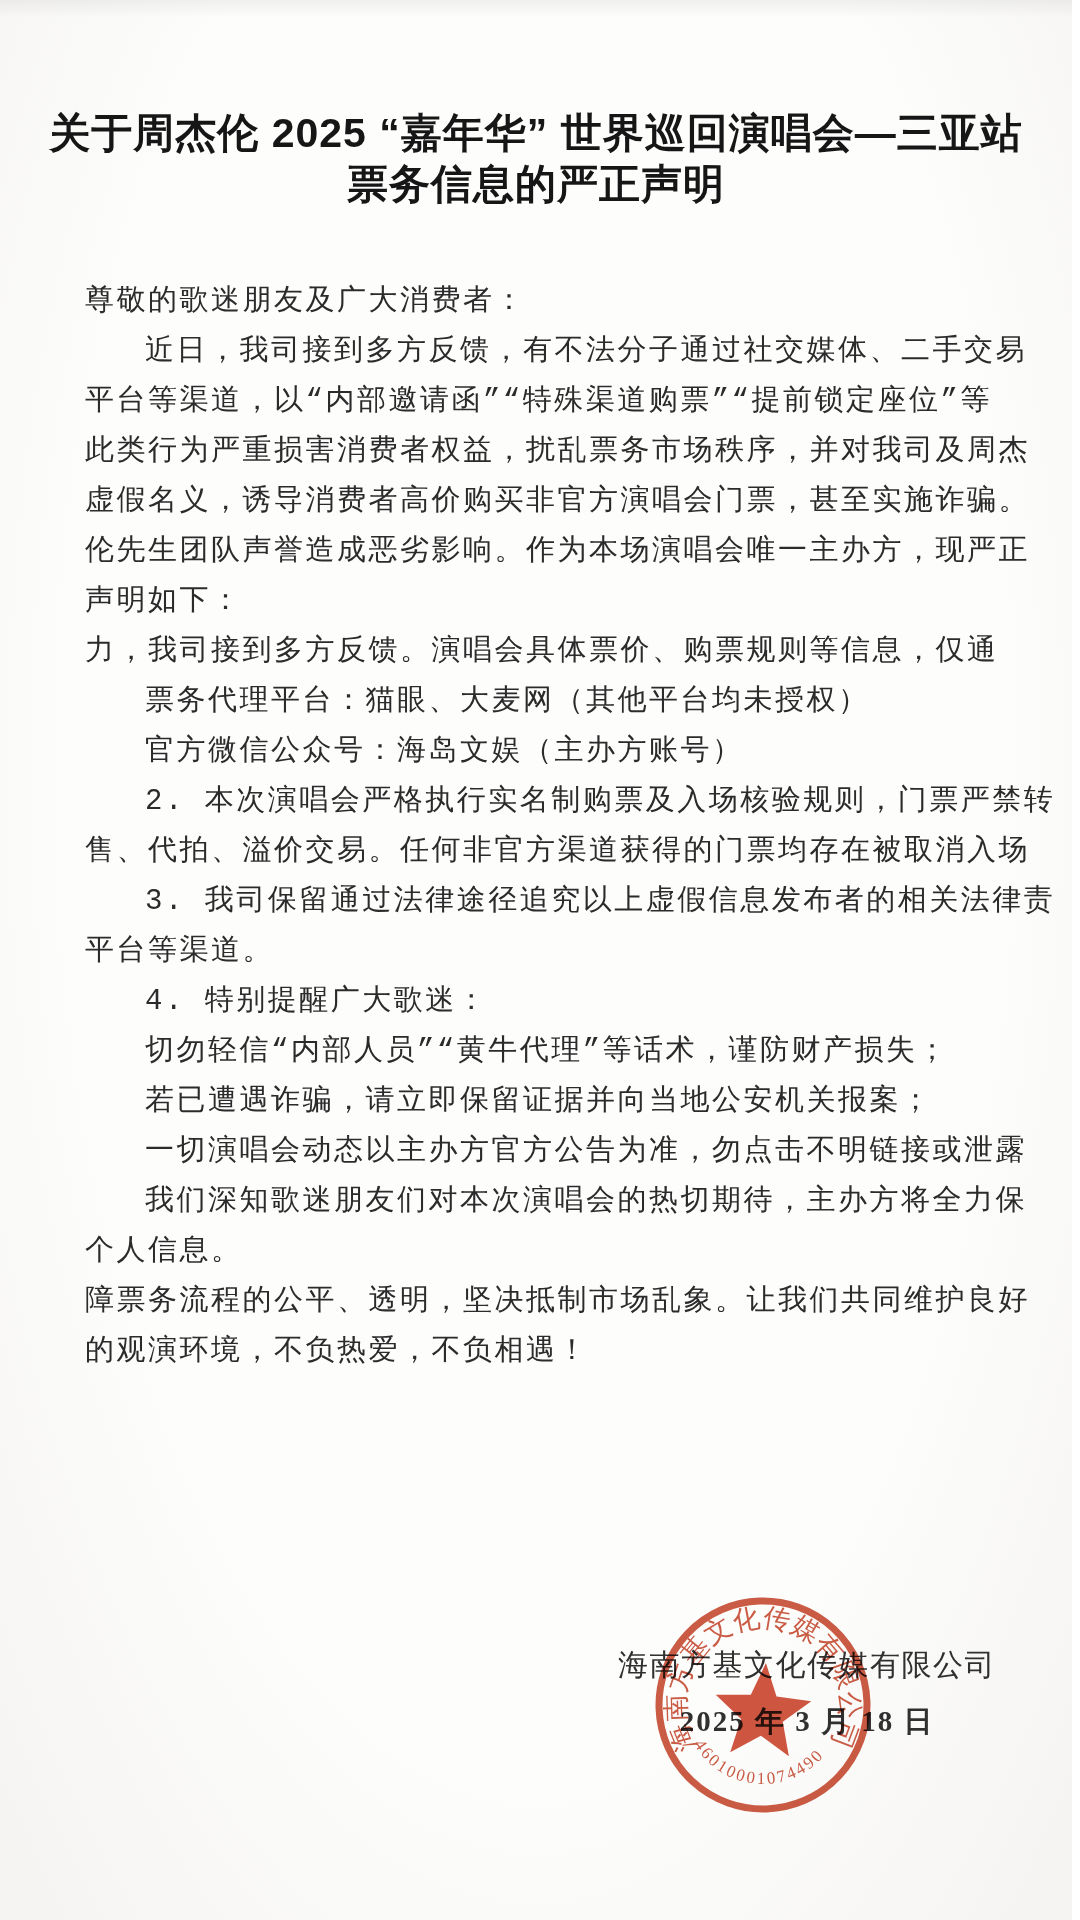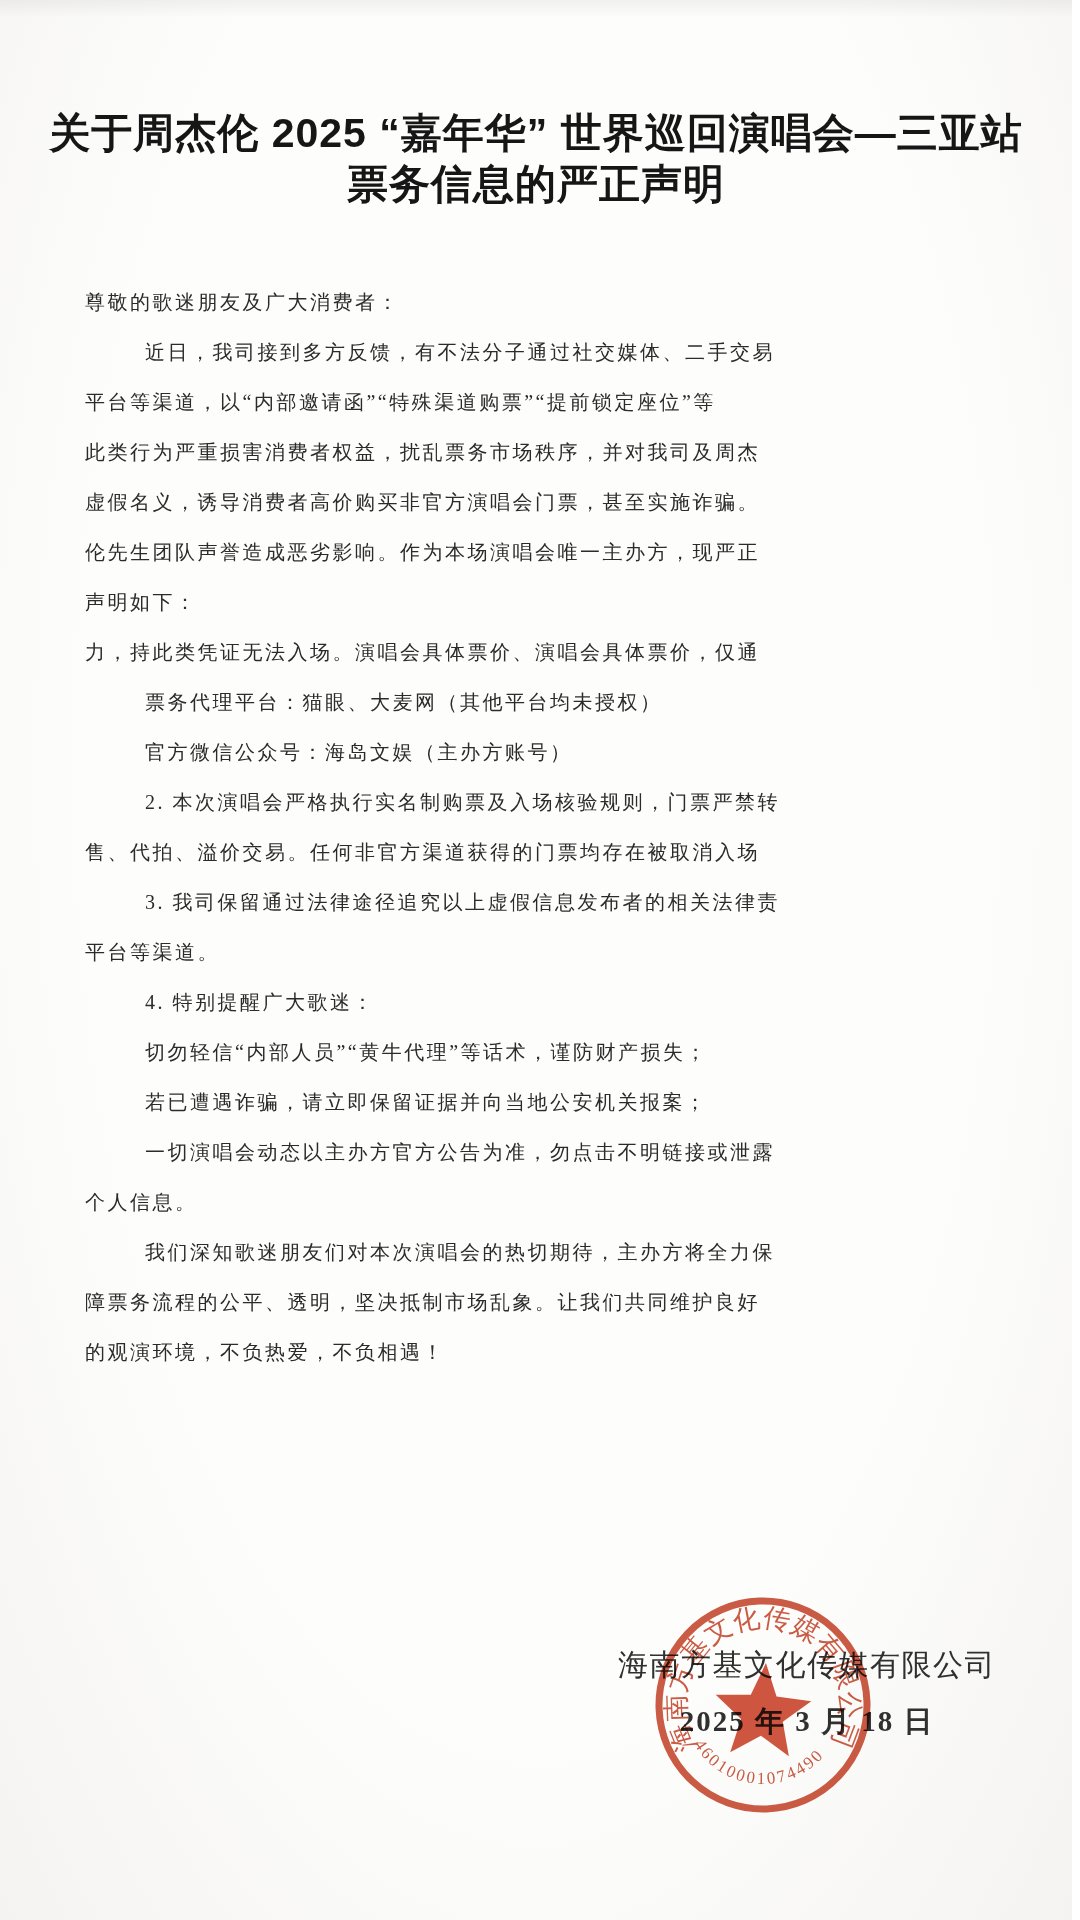--- a/index.html
+++ b/index.html
@@ -22,24 +22,25 @@
     font-size:41px;
     line-height:51px;
     color:#161616;
     letter-spacing:1px;
   }
   .doc-body{
     position:absolute;
     top:277px;
     left:85px;
     width:915px;
-    font-size:20px;
+    font-size:29px;
     line-height:50px;
     letter-spacing:2.5px;
     color:#2b2b2b;
+    font-family:Liberation Mono, monospace;
   }
   .doc-body .line{
     height:50px;
     white-space:nowrap;
   }
   .doc-body .line.ind{
     padding-left:60px;
   }
   .signature{
     position:absolute;
@@ -86,33 +87,33 @@
   </div>
 
   <div class="doc-body" id="doc-body">
       <div class="line">尊敬的歌迷朋友及广大消费者：</div>
       <div class="line ind">近日，我司接到多方反馈，有不法分子通过社交媒体、二手交易</div>
       <div class="line">平台等渠道，以“内部邀请函”“特殊渠道购票”“提前锁定座位”等</div>
       <div class="line">此类行为严重损害消费者权益，扰乱票务市场秩序，并对我司及周杰</div>
       <div class="line">虚假名义，诱导消费者高价购买非官方演唱会门票，甚至实施诈骗。</div>
       <div class="line">伦先生团队声誉造成恶劣影响。作为本场演唱会唯一主办方，现严正</div>
       <div class="line">声明如下：</div>
-      <div class="line">力，持此类凭证无法入场。演唱会具体票价、演唱会具体票价，仅通</div>
+      <div class="line">力，我司接到多方反馈。演唱会具体票价、购票规则等信息，仅通</div>
       <div class="line ind">票务代理平台：猫眼、大麦网（其他平台均未授权）</div>
       <div class="line ind">官方微信公众号：海岛文娱（主办方账号）</div>
       <div class="line ind">2. 本次演唱会严格执行实名制购票及入场核验规则，门票严禁转</div>
       <div class="line">售、代拍、溢价交易。任何非官方渠道获得的门票均存在被取消入场</div>
       <div class="line ind">3. 我司保留通过法律途径追究以上虚假信息发布者的相关法律责</div>
       <div class="line">平台等渠道。</div>
       <div class="line ind">4. 特别提醒广大歌迷：</div>
       <div class="line ind">切勿轻信“内部人员”“黄牛代理”等话术，谨防财产损失；</div>
       <div class="line ind">若已遭遇诈骗，请立即保留证据并向当地公安机关报案；</div>
       <div class="line ind">一切演唱会动态以主办方官方公告为准，勿点击不明链接或泄露</div>
+      <div class="line ind">我们深知歌迷朋友们对本次演唱会的热切期待，主办方将全力保</div>
       <div class="line">个人信息。</div>
-      <div class="line ind">我们深知歌迷朋友们对本次演唱会的热切期待，主办方将全力保</div>
       <div class="line">障票务流程的公平、透明，坚决抵制市场乱象。让我们共同维护良好</div>
       <div class="line">的观演环境，不负热爱，不负相遇！</div>
     </div>
 
   <div class="signature">
     <div class="company">海南方基文化传媒有限公司</div>
     <div class="date">2025 年 3 月 18 日</div>
   </div>
 
   <svg class="seal" viewBox="0 0 280 280">

